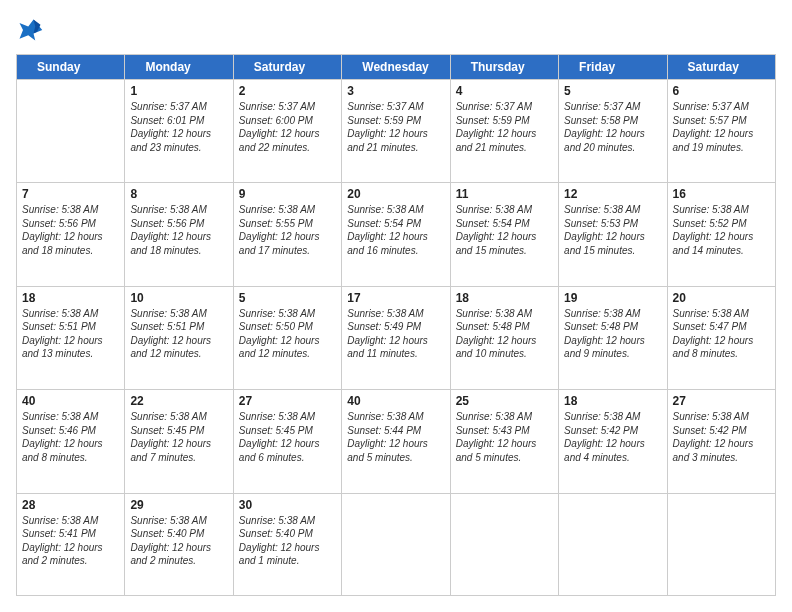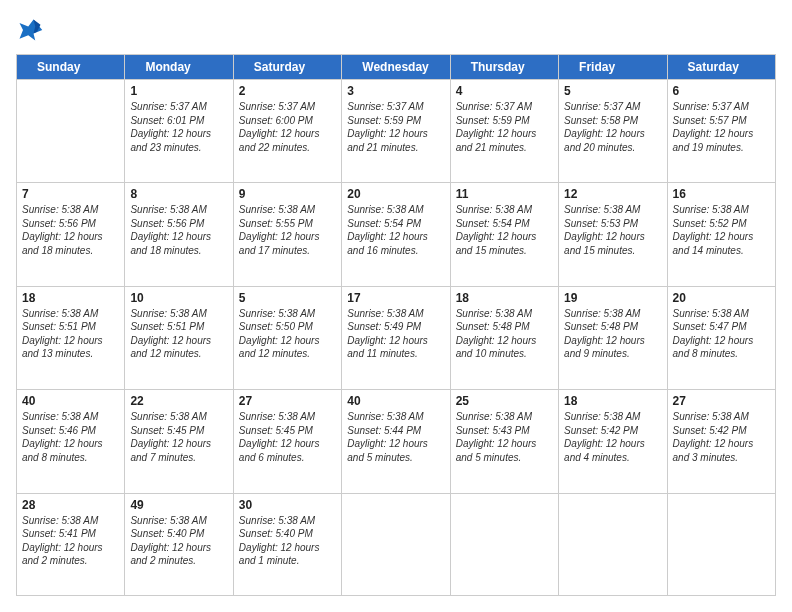--- a/index.html
+++ b/index.html
@@ -321,21 +321,21 @@
         </tr>
         <tr>
           <td>
             <span class="day-number">28</span>
             <div class="day-info" style="white-space: pre-line;">Sunrise: 5:38 AM
 Sunset: 5:41 PM
 Daylight: 12 hours
 and 2 minutes.</div>
           </td>
           <td>
-            <span class="day-number">49</span>
+            <span class="day-number">29</span>
             <div class="day-info" style="white-space: pre-line;">Sunrise: 5:38 AM
 Sunset: 5:40 PM
 Daylight: 12 hours
 and 2 minutes.</div>
           </td>
           <td>
             <span class="day-number">30</span>
             <div class="day-info" style="white-space: pre-line;">Sunrise: 5:38 AM
 Sunset: 5:40 PM
 Daylight: 12 hours

